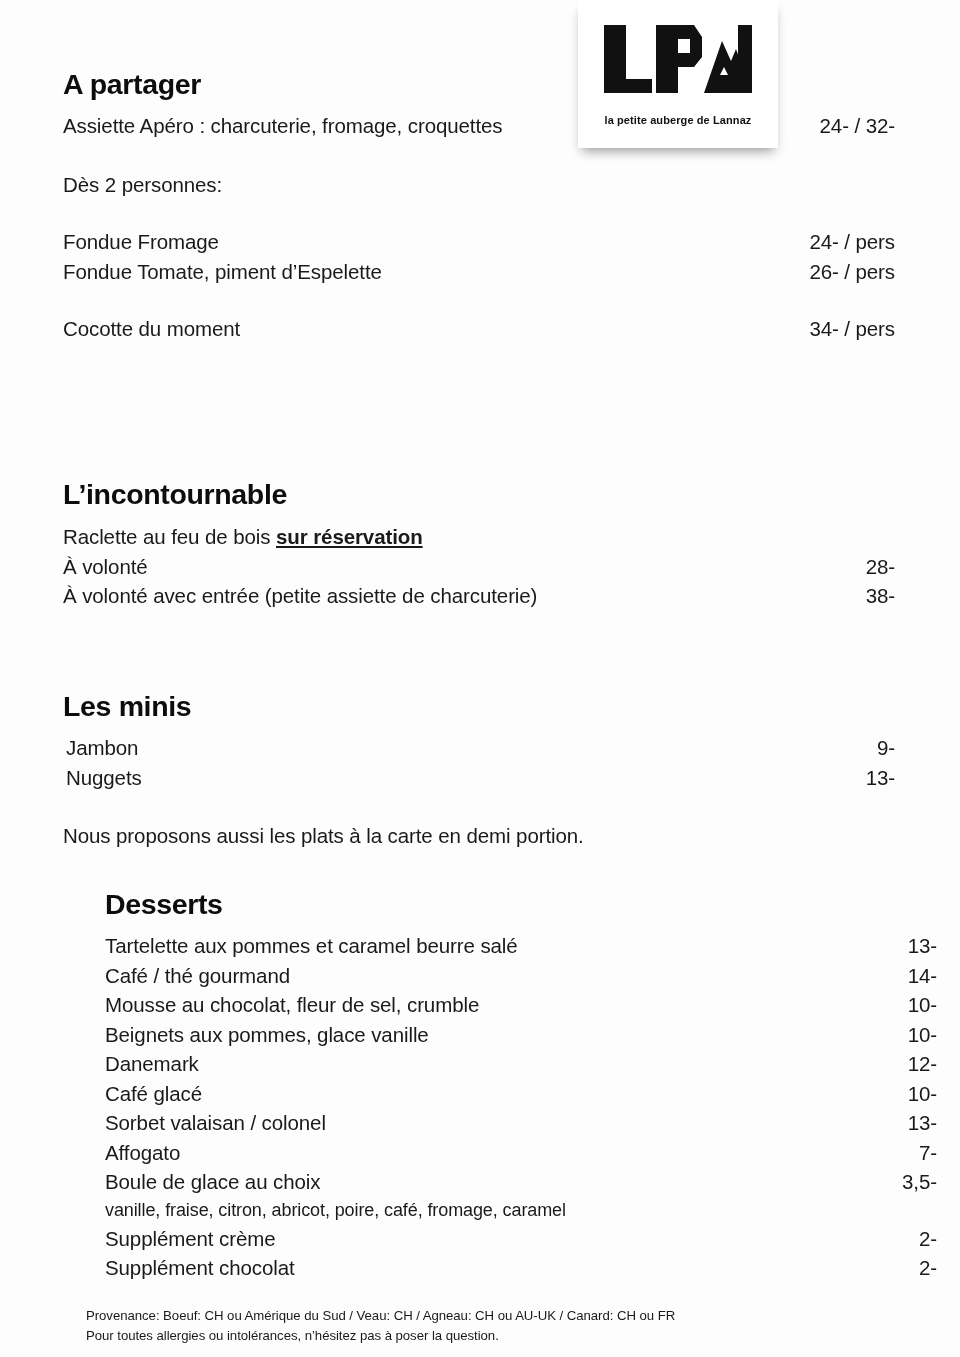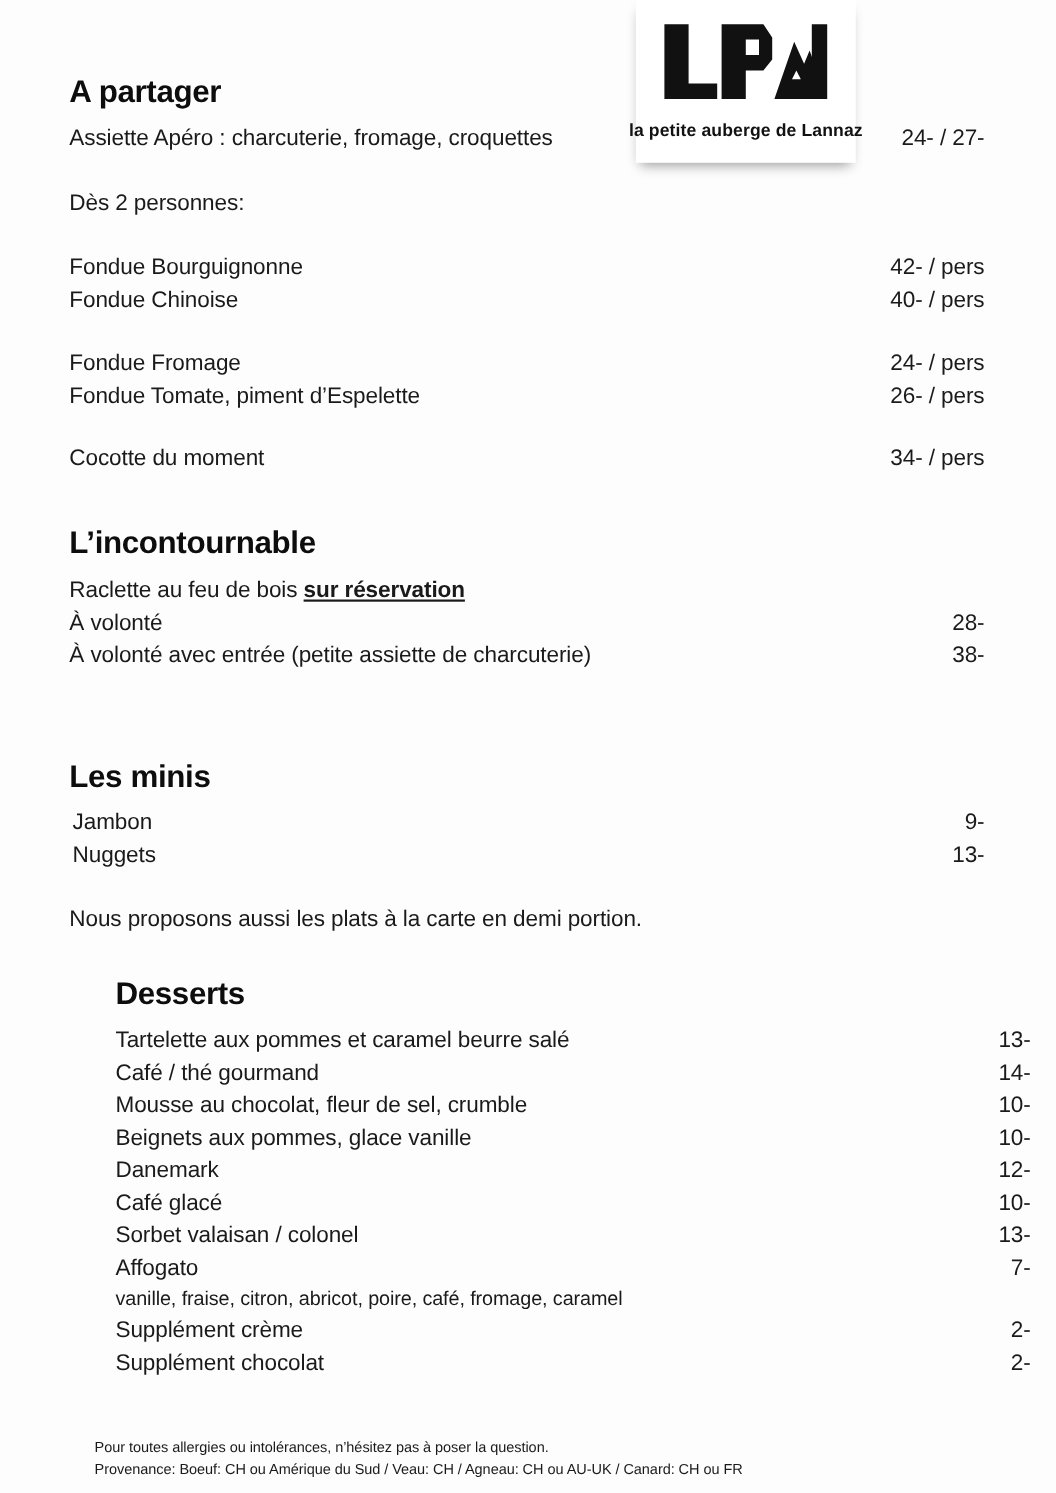--- a/index.html
+++ b/index.html
@@ -40,21 +40,21 @@
     justify-content: center;
     z-index: 5;
   }
   .logo-mark {
     width: 156px;
     height: 72px;
     display: block;
   }
   .logo-tagline {
     margin-top: 19px;
-    font-size: 16px;
+    font-size: 11px;
     font-weight: 700;
     letter-spacing: 0.1px;
     color: #111;
     white-space: nowrap;
   }
 
   
   .content {
     position: absolute;
     left: 0;
@@ -150,37 +150,25 @@
   </div>
 
   <div class="content">
 
     <div class="section" style="position:absolute; left:63px; top:68px; width:832px;">
       <h2 class="section-title">A partager</h2>
 
       <div class="row" style="margin-top:10px;">
         <span class="name">Assiette Apéro : charcuterie, fromage, croquettes</span>
         <span class="spacer"></span>
-        <span class="price">24- / 27-</span>
+        <span class="price">24- / 32-</span>
       </div>
 
       <div class="plain" style="margin-top:29px;">Dès 2 personnes:</div>
 
-      <div style="margin-top:29px;">
-        <div class="row">
-          <span class="name">Fondue Bourguignonne</span>
-          <span class="spacer"></span>
-          <span class="price">42- / pers</span>
-        </div>
-        <div class="row">
-          <span class="name">Fondue Chinoise</span>
-          <span class="spacer"></span>
-          <span class="price">40- / pers</span>
-        </div>
-      </div>
 
       <div style="margin-top:28px;">
         <div class="row">
           <span class="name">Fondue Fromage</span>
           <span class="spacer"></span>
           <span class="price">24- / pers</span>
         </div>
         <div class="row">
           <span class="name">Fondue Tomate, piment d’Espelette</span>
           <span class="spacer"></span>
@@ -272,36 +260,41 @@
         <div class="row">
           <span class="name">Sorbet valaisan / colonel</span>
           <span class="spacer"></span>
           <span class="price">13-</span>
         </div>
         <div class="row">
           <span class="name">Affogato</span>
           <span class="spacer"></span>
           <span class="price">7-</span>
         </div>
+        <div class="row">
+          <span class="name">Boule de glace au choix</span>
+          <span class="spacer"></span>
+          <span class="price">3,5-</span>
+        </div>
 
         <div class="subnote">vanille, fraise, citron, abricot, poire, café, fromage, caramel</div>
 
         <div class="row">
           <span class="name">Supplément crème</span>
           <span class="spacer"></span>
           <span class="price">2-</span>
         </div>
         <div class="row">
           <span class="name">Supplément chocolat</span>
           <span class="spacer"></span>
           <span class="price">2-</span>
         </div>
       </div>
     </div>
 
   </div>
 
   <div class="footer">
+    <div>Provenance: Boeuf: CH ou Amérique du Sud / Veau: CH / Agneau: CH ou AU-UK  /  Canard: CH ou FR</div>
     <div>Pour toutes allergies ou intolérances, n’hésitez pas à poser la question.</div>
-    <div>Provenance: Boeuf: CH ou Amérique du Sud / Veau: CH / Agneau: CH ou AU-UK  /  Canard: CH ou FR</div>
   </div>
 
 </div>
 
 </body></html>

